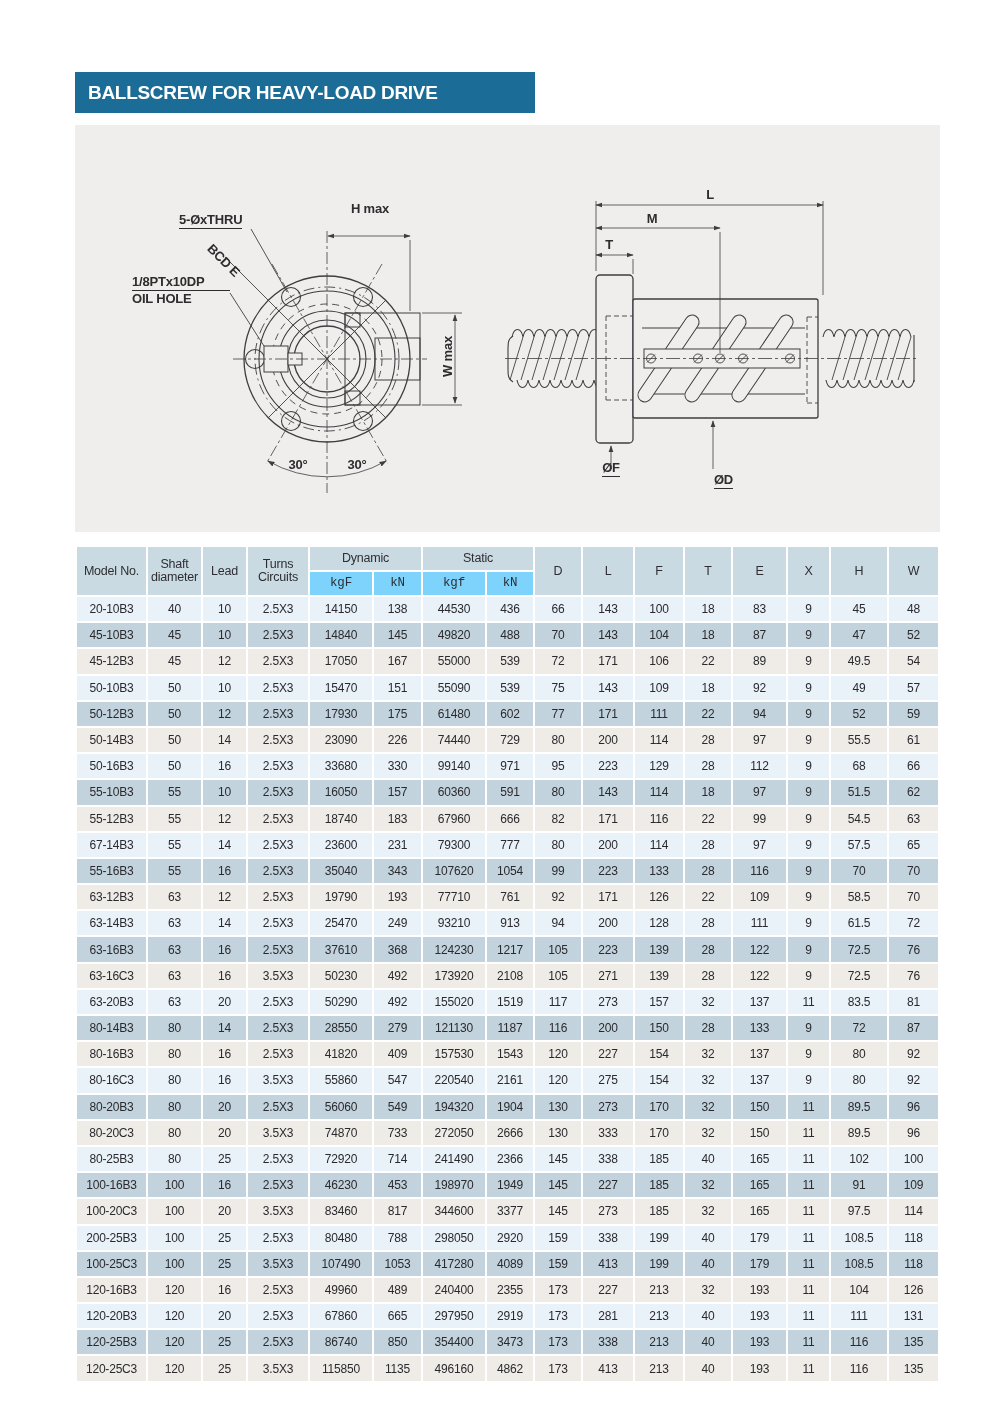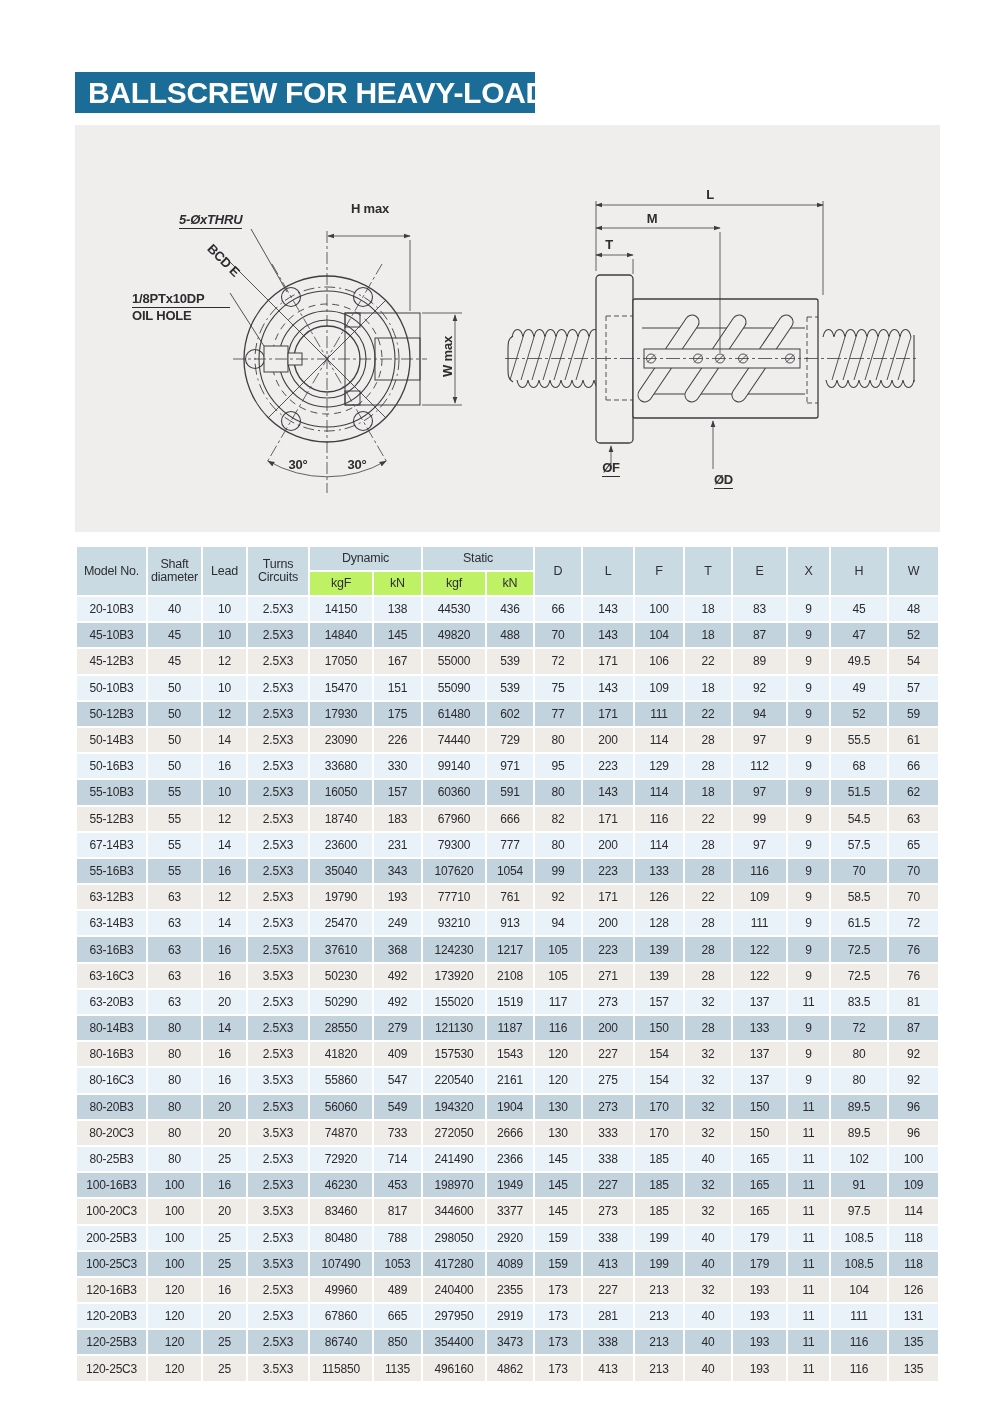--- a/index.html
+++ b/index.html
@@ -1,35 +1,35 @@
 <!DOCTYPE html>
 <html><head>
 <meta charset="utf-8">
 <style>
   html,body{margin:0;padding:0;background:#fff;}
   #page{position:relative;width:1000px;height:1405px;background:#ffffff;overflow:hidden;
         font-family:"Liberation Sans",sans-serif;}
   .title{position:absolute;left:75px;top:72px;width:460px;height:41px;background:#1b6c96;
-         color:#fff;font-weight:bold;font-size:30px;line-height:41px;padding-left:13px;
+         color:#fff;font-weight:bold;font-size:19px;line-height:41px;padding-left:13px;
          box-sizing:border-box;letter-spacing:-0.3px;white-space:nowrap;}
   .panel{position:absolute;left:75px;top:125px;width:865px;height:407px;background:#efeeec;}
   .panel svg{position:absolute;left:0;top:0;}
   .dlabel{position:absolute;font-size:13px;font-weight:bold;color:#2d2d30;white-space:nowrap;
           letter-spacing:-0.2px;}
   .dlabel.ctr{text-align:center;}
   .ul{border-bottom:1.5px solid #2d2d30;padding-bottom:1px;display:inline-block;}
   .rot45{transform:rotate(45deg);transform-origin:0 0;}
   .rotW{transform:rotate(-90deg);transform-origin:50% 50%;}
   
   table.spec{position:absolute;left:75px;top:545px;width:865px;border-spacing:2px;
              table-layout:fixed;}
   table.spec th, table.spec td{text-align:center;padding:0;overflow:hidden;vertical-align:middle;}
   table.spec thead th{background:#c9dae3;font-weight:normal;font-size:12.5px;color:#2e2e32;
              height:23px;line-height:13px;letter-spacing:-0.2px;}
-  table.spec thead th.sub{background:#bef264;}
+  table.spec thead th.sub{background:#7dd3fc;font-family:Liberation Mono, monospace;}
   table.spec td{font-size:12px;color:#2a2a2e;height:24.2px;letter-spacing:-0.2px;}
   tr.light td{background:#e9f2f8;}
   tr.shade td{background:#c2d3dd;}
   tr.cream td{background:#efece7;}
 </style>
 </head>
 <body>
 
 <div id="page">
 
@@ -152,23 +152,23 @@
           <line x1="253" y1="111" x2="335" y2="111" marker-start="url(#arw)" marker-end="url(#arw)"></line>
           <line x1="335" y1="115" x2="335" y2="186"></line>
           <line x1="380" y1="190" x2="380" y2="278" marker-start="url(#arw)" marker-end="url(#arw)"></line>
           <line x1="347" y1="188" x2="387" y2="188"></line>
           <line x1="347" y1="280" x2="387" y2="280"></line>
           <path d="M193,336 A118,118 0 0 0 311,336" marker-start="url(#arw)" marker-end="url(#arw)"></path>
         </g>
       </g>
     </svg>
 
-    <span class="dlabel" style="left:104px;top:87px;font-style:italic;"><span class="ul">5-ØxTHRU</span></span>
+    <span class="dlabel" style="left:104px;top:87px;"><span class="ul">5-ØxTHRU</span></span>
     <span class="dlabel rot45" style="left:140px;top:116px;">BCD E</span>
-    <span class="dlabel" style="left:57px;top:166px;"><span class="ul" style="min-width:98px;">1/8PTx10DP</span><br><span>OIL HOLE</span></span>
+    <span class="dlabel" style="left:57px;top:149px;"><span class="ul" style="min-width:98px;">1/8PTx10DP</span><br><span>OIL HOLE</span></span>
     <span class="dlabel ctr" style="left:259px;top:76px;width:72px;">H max</span>
     <span class="dlabel ctr rotW" style="left:337px;top:224px;width:70px;">W max</span>
     <span class="dlabel ctr" style="left:208px;top:332px;width:30px;">30°</span>
     <span class="dlabel ctr" style="left:267px;top:332px;width:30px;">30°</span>
 
     <span class="dlabel ctr" style="left:620px;top:62px;width:30px;">L</span>
     <span class="dlabel ctr" style="left:562px;top:86px;width:30px;">M</span>
     <span class="dlabel ctr" style="left:519px;top:112px;width:30px;">T</span>
     <span class="dlabel ctr" style="left:516px;top:335px;width:40px;"><span class="ul">ØF</span></span>
     <span class="dlabel ctr" style="left:618px;top:347px;width:40px;text-align:right;"><span class="ul">ØD</span></span>

